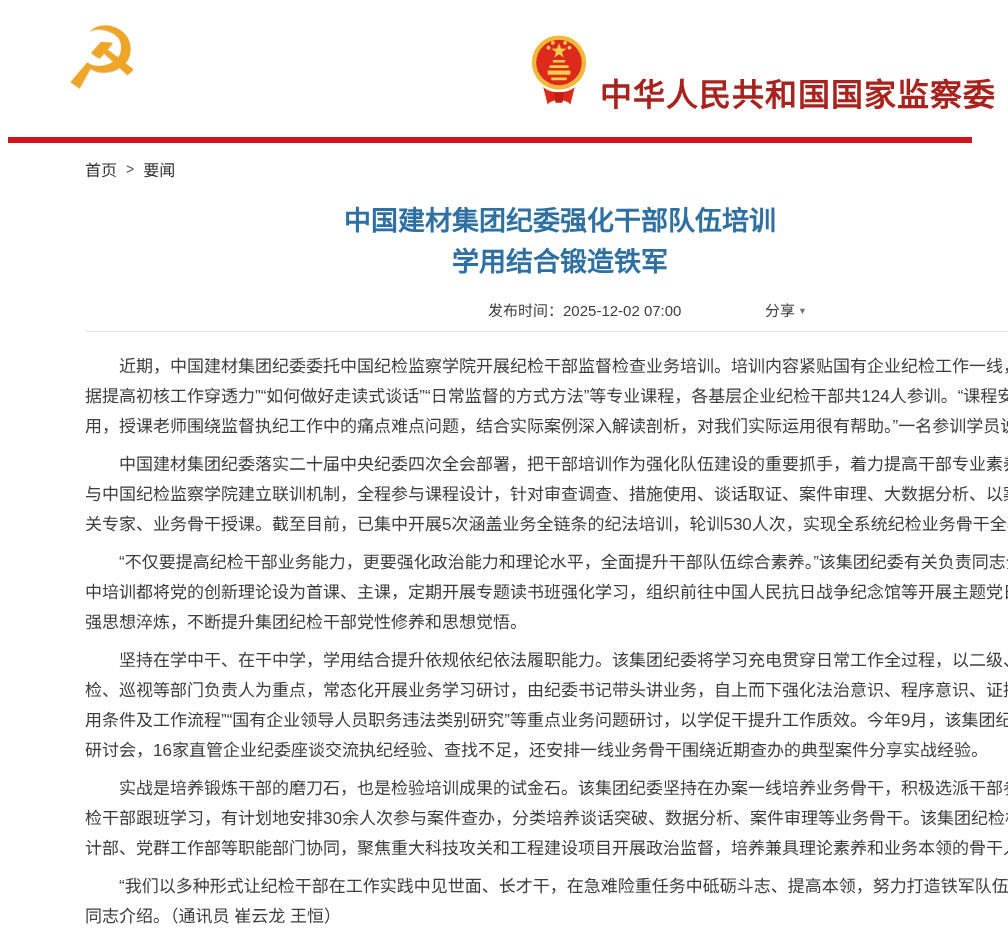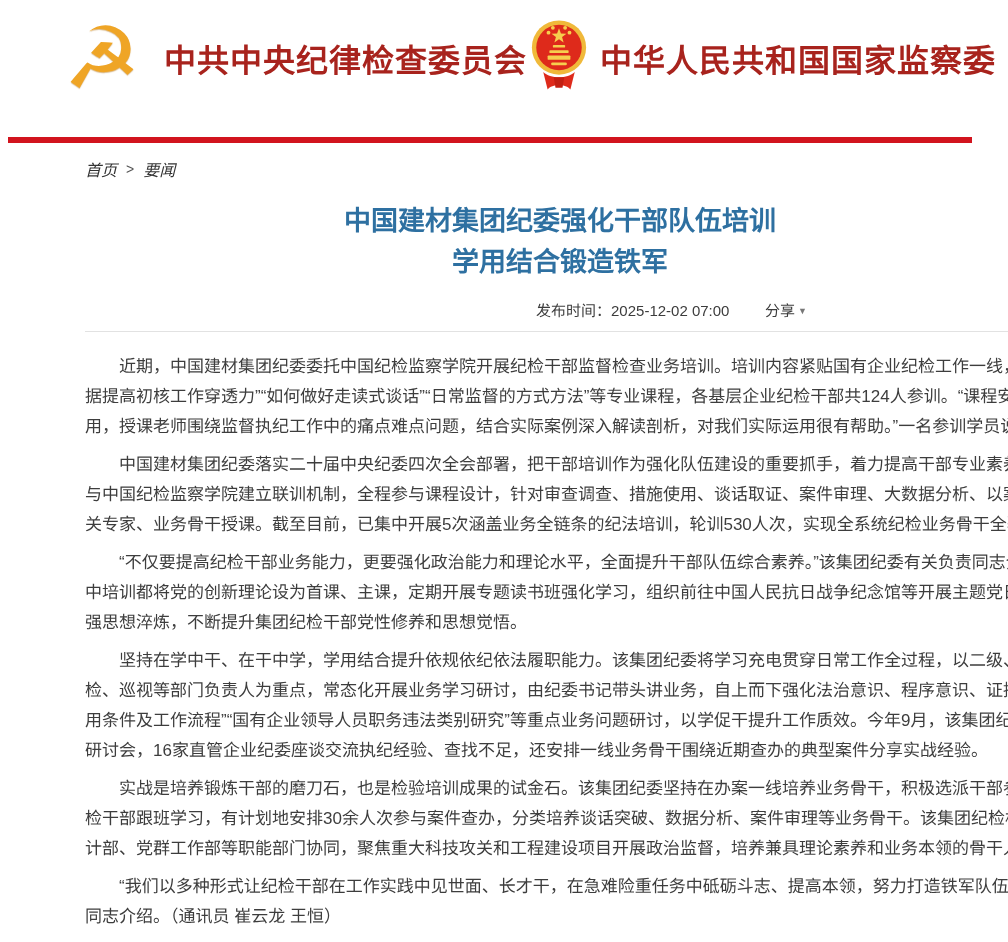--- a/index.html
+++ b/index.html
@@ -6,21 +6,21 @@
   html,body { background:#ffffff; }
   body { font-family:"Liberation Sans","DejaVu Sans",sans-serif; }
   .page {
     position:relative; width:1008px; height:942px;
     background:#ffffff; overflow:hidden;
   }
   
   .header { position:relative; height:137px; }
   .org { position:absolute; display:flex; align-items:center; cursor:pointer; }
   .org1 { left:56px; top:8px; height:100px; }
-  .org2 { left:531px; top:8px; height:100px; }
+  .org2 { left:531px; top:15px; height:100px;align-items:flex-end; }
   .party-emblem {
     font-size:86px; line-height:96px; color:#efa526;
     width:92px; text-align:center;
     text-shadow:0 1px 1px rgba(176,108,10,.45);
   }
   .org-name {
     font-weight:700; font-size:32px; letter-spacing:1px;
     color:#a8231d; white-space:nowrap;
   }
   .org1 .org-name { margin-left:16px; }
@@ -28,50 +28,49 @@
   .red-bar {
     position:absolute; left:8px; top:137px; width:964px; height:6px;
     background:#d2141e;
   }
   
   .content { width:950px; margin-left:85px; }
   .breadcrumb {
     margin-top:22px; height:20px; font-size:16px; color:#333;
     display:flex; align-items:center; gap:9px;
   }
-  .crumb { cursor:pointer;font-style:italic; }
+  .crumb { cursor:pointer; }
   .crumb-sep { color:#555; font-size:14px; }
   .article-title {
     margin-top:22px; text-align:center; color:#2e70a1;
     font-size:27px; font-weight:700; line-height:41px;
   }
   .meta-row { position:relative; margin-top:16px; height:22px; font-size:15px; color:#3c3c3c; }
   .meta-source { position:absolute; left:212px; top:0; white-space:nowrap; }
-  .meta-time   { position:absolute; left:403px; top:0; white-space:nowrap;margin-left:48px; }
+  .meta-time   { position:absolute; left:403px; top:0; white-space:nowrap; }
   .meta-share  { position:absolute; left:680px; top:0; white-space:nowrap; cursor:pointer; color:#3c3c3c; }
   .share-arrow { display:inline-block; font-size:9px; color:#777; vertical-align:2px; margin-left:3px; }
   .divider { margin-top:10px; border:none; border-top:1px solid #e2e2e2; height:0; }
   
   .article { margin-top:20px; font-size:17px; color:#3d3d3d; }
   .para { margin-bottom:8px; }
   .line { white-space:nowrap; height:30px; line-height:30px; }
   .line.first { padding-left:34px; }
   
   .nat-emblem { display:block; }
 </style>
 </head>
 <body>
 
 <div class="page">
 
   <div class="header">
 
     <div class="org org1">
       <span class="party-emblem">☭</span>
-      <span class="org-name">中共中央纪律检查委员会</span>
     </div>
 
     <div class="org org2">
       <svg class="nat-emblem" width="56" height="84" viewBox="0 0 64 92">
         <circle cx="32" cy="34" r="31" fill="#f0b93a"></circle>
         <circle cx="32" cy="34" r="26" fill="#de2a1b"></circle>
         <polygon fill="#f6cf4e" points="32,12 34.2,18.1 40.5,18.3 35.5,22.1 37.3,28.2 32,24.6 26.7,28.2 28.5,22.1 23.5,18.3 29.8,18.1"></polygon>
         <circle cx="20" cy="17" r="2.2" fill="#f6cf4e"></circle>
         <circle cx="25" cy="11.5" r="2.2" fill="#f6cf4e"></circle>
         <circle cx="39" cy="11.5" r="2.2" fill="#f6cf4e"></circle>

